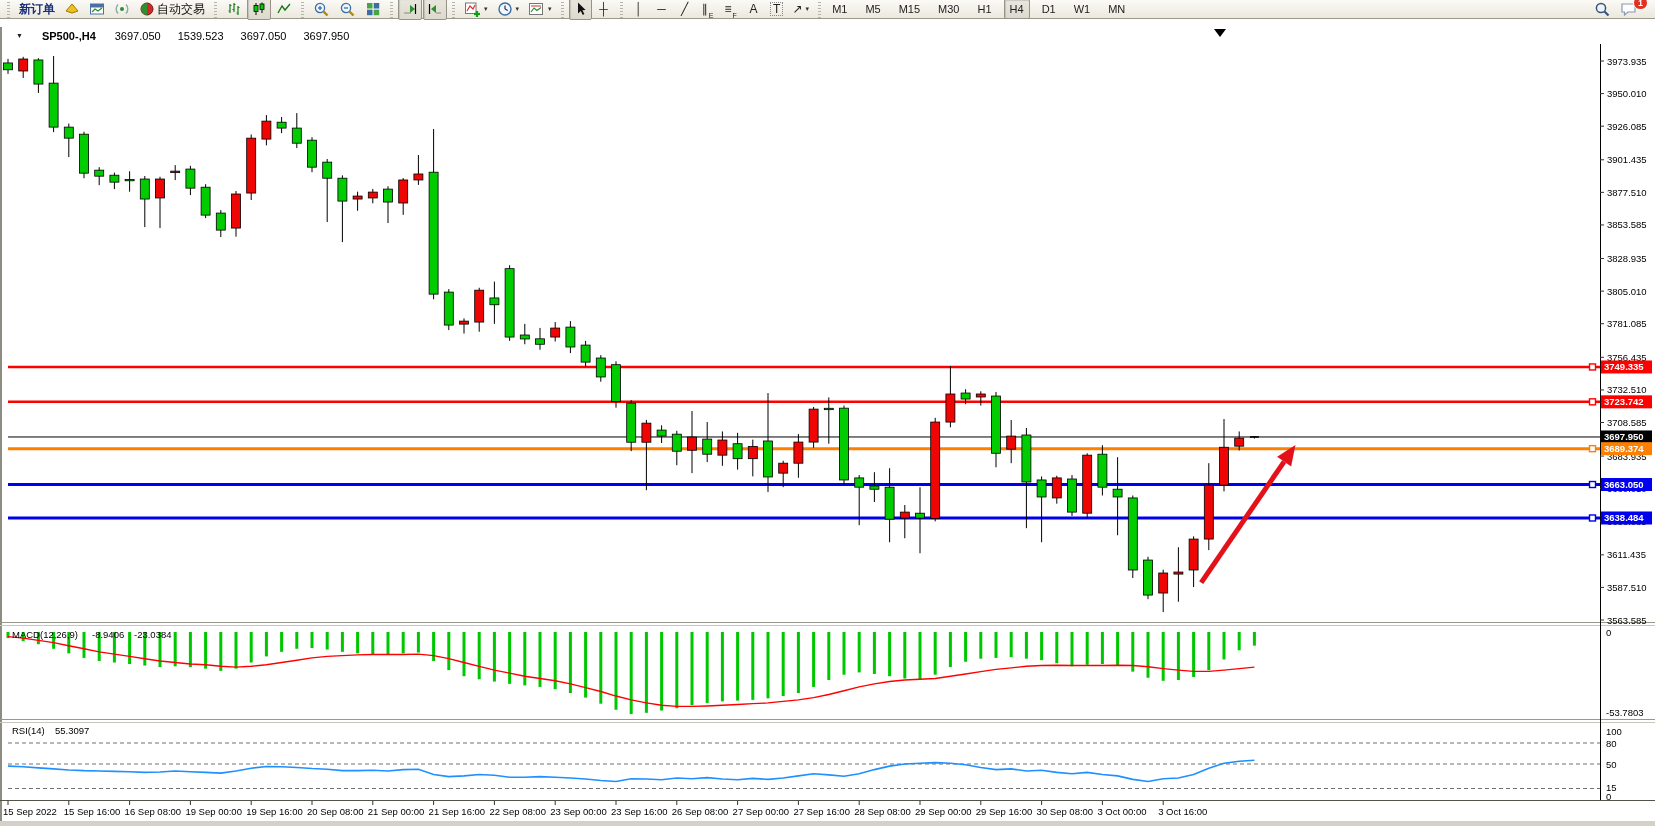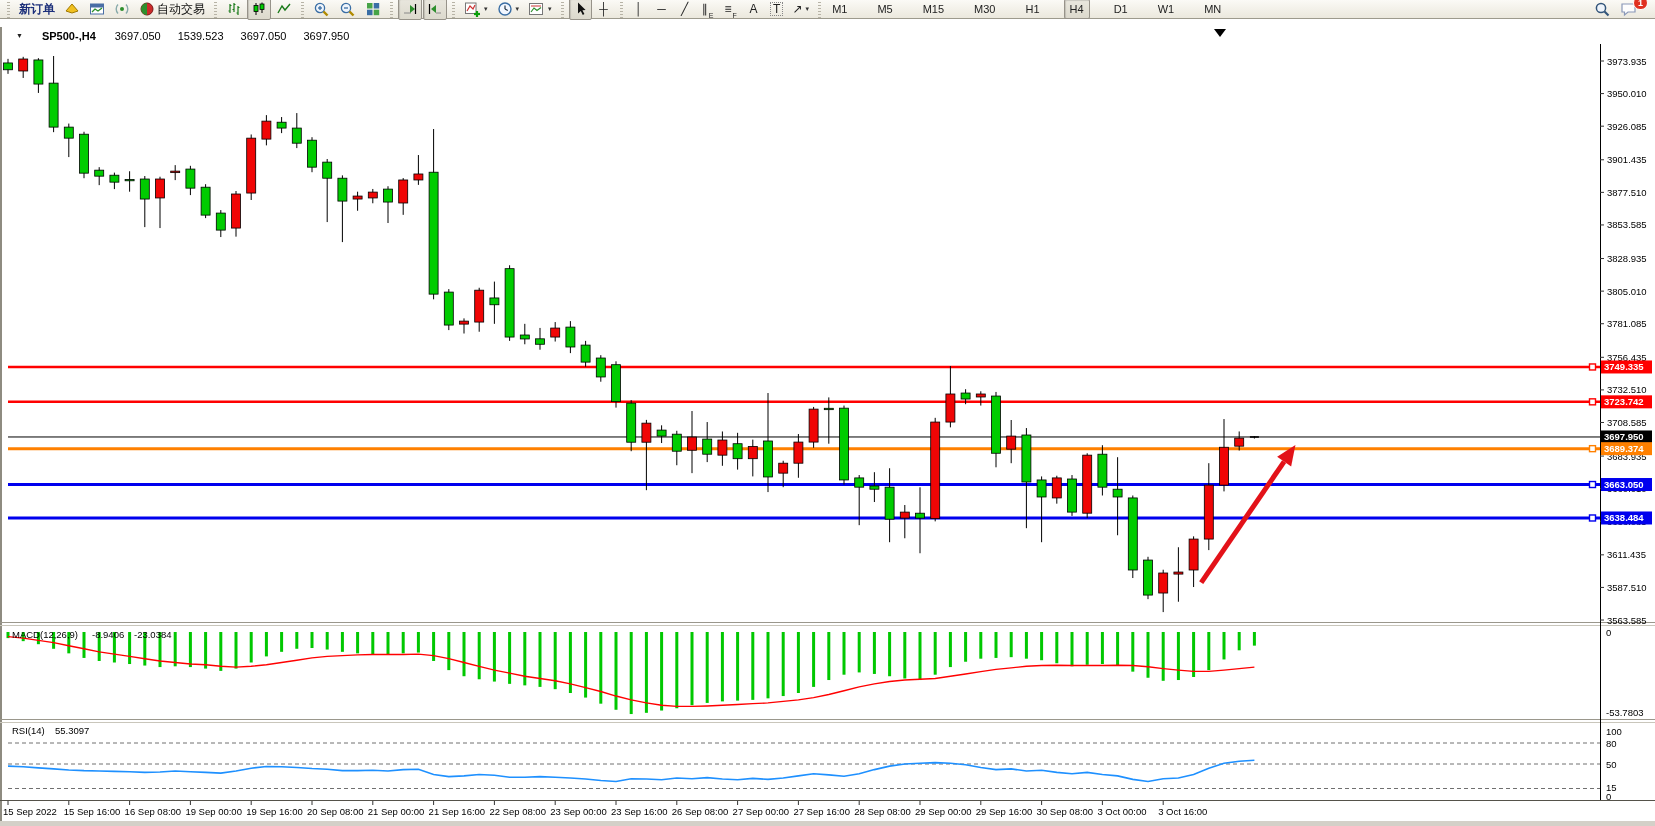--- a/index.html
+++ b/index.html
@@ -219,21 +219,21 @@
   </button>
   <button class="tbtn">
     <span class="glyph" style="border:1px dotted #888;padding:0 2px">T</span>
   </button>
   <button class="tbtn">
     <span class="glyph">↗</span>
     <span class="caret">▾</span>
   </button>
 
   <div class="grip"></div>
-  <span id="tf-group" style="display:inline-flex;gap:18px">
+  <span id="tf-group" style="display:inline-flex;gap:6px">
       <button class="tbtn tf">M1</button>
       <button class="tbtn tf">M5</button>
       <button class="tbtn tf">M15</button>
       <button class="tbtn tf">M30</button>
       <button class="tbtn tf">H1</button>
       <button class="tbtn tf pressed">H4</button>
       <button class="tbtn tf">D1</button>
       <button class="tbtn tf">W1</button>
       <button class="tbtn tf">MN</button>
     </span>

